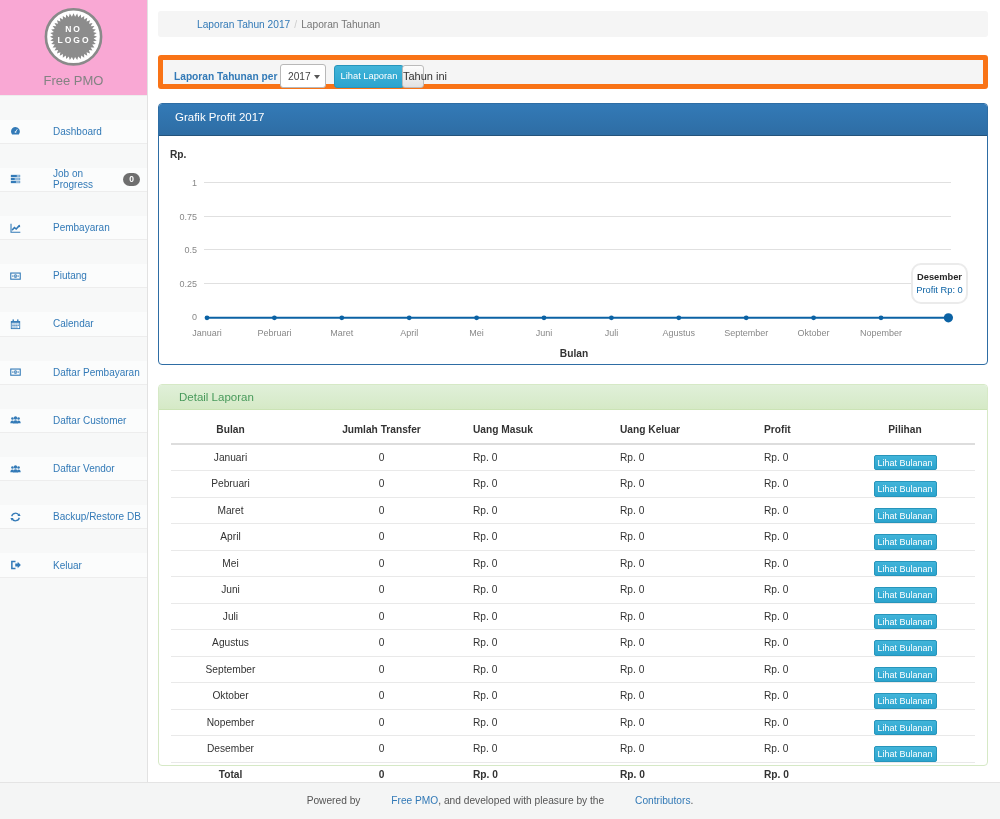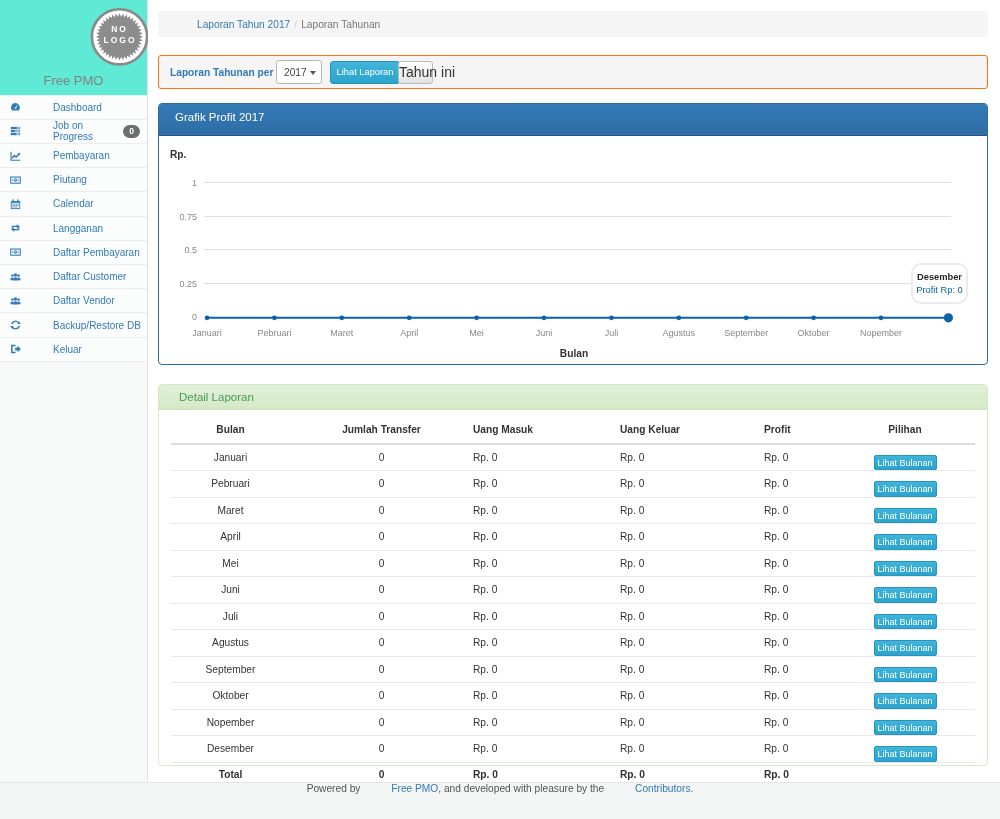--- a/index.html
+++ b/index.html
@@ -1,64 +1,64 @@
 <!DOCTYPE html>
 <html><head>
 <meta charset="utf-8">
 <style>
 * { margin:0; padding:0; box-sizing:border-box; }
 html,body { width:1000px; height:819px; }
 body { font-family:"Liberation Sans",sans-serif; background:#fff; position:relative; overflow:hidden; font-size:11px; color:#333; }
 a { text-decoration:none;padding-left:28px; }
 
 #sidebar { position:absolute; left:0; top:0; width:148px; height:782px; background:#f7f8f8; border-right:1px solid #e2e2e2; }
-#logoarea { position:absolute; left:0; top:0; width:147px; height:95px; background:#5eead4; text-align:right;padding-left:46px; }
+#logoarea { position:absolute; left:0; top:0; width:147px; height:95px; background:#f9a8d4; text-align:right; }
 #freepmo { position:absolute; left:0; top:73px; width:147px; text-align:center; color:#838383; font-size:13px; }
 #menu { position:absolute; left:0; top:94.5px; width:147px; list-style:none; border-top:1px solid #ededed; }
-#menu li { height:24.23px; background:#fbfcfc; border-bottom:1px solid #ededed; display:flex; align-items:center; padding-left:10px; }
+#menu li { height:24.23px; background:#fbfcfc; border-bottom:1px solid #ededed; display:flex; align-items:center; padding-left:10px;margin-top:24px; }
 #menu li a { color:#337ab7; font-size:10px; }
 #menu .mi { width:11px; height:12px; margin-right:4px; flex:0 0 11px; display:flex; align-items:center; }
 #menu .badge0 { margin-left:auto; margin-right:7px; background:#6e6e6e; color:#fff; font-size:8.5px; font-weight:bold; border-radius:8px; padding:2px 6px; line-height:1; }
 #menu .chev { margin-left:auto; margin-right:8px; color:#7d8d98; font-size:12px; font-weight:bold; line-height:1; }
 
 #content { position:absolute; left:148px; top:0; width:852px; height:782px; background:#fff; }
 .bcrumb { position:absolute; left:10px; top:11px; width:830px; height:26px; background:#f5f5f5; border-radius:3px; line-height:28px; padding-left:11px; color:#777; font-size:10.2px; }
 .bcrumb a { color:#337ab7; }
 .bcrumb .sep { color:#ccc; padding:0 4px; }
-.well { position:absolute; left:10px; top:55px; width:830px; height:34px; background:#f5f5f5; border:1px solid #f97316; border-radius:3px; }
+.well { position:absolute; left:10px; top:55px; width:830px; height:34px; background:#f5f5f5; border:5px solid #f97316; border-radius:3px; }
 .well .lbl { position:absolute; left:11px; top:0; line-height:33px; font-weight:bold; color:#337ab7; font-size:10.2px; }
 .sel { position:absolute; left:117px; top:4px; width:46px; height:24px; background:#fff; border:1px solid #b8b8b8; border-radius:3px; color:#444;padding-left:16px; }
 .sel .tx { position:absolute; left:7px; top:6px; font-size:10.2px; }
 .sel .car { position:absolute; right:5px; top:10px; width:0; height:0; border-left:3.5px solid transparent; border-right:3.5px solid transparent; border-top:4px solid #555; }
 .btn { display:inline-block; border-radius:3px; text-align:center; }
 .btn-info { background:linear-gradient(#41b4d9,#2ba4ce); border:1px solid #2795bb; color:#fff; }
 .btn-default { background:linear-gradient(#fdfdfd,#e2e2e2); border:1px solid #bbb; color:#333; }
 #btn-lihat { position:absolute; left:171px; top:5px; width:70px; height:22.5px; line-height:21px; font-size:9.3px; white-space:nowrap; }
-#btn-tahun { position:absolute; left:239px; top:5px; width:35px; height:22.5px; line-height:21px; font-size:14px; white-space:nowrap; }
+#btn-tahun { position:absolute; left:239px; top:5px; width:22px; height:22.5px; line-height:21px; font-size:11px; white-space:nowrap; }
 
 #chartpanel { position:absolute; left:10px; top:103px; width:830px; height:262px; border:1px solid #2e6da4; border-radius:4px; background:#fff; }
 #chartpanel .hd { height:32px; background:linear-gradient(#337ab7,#2e6da4); border-bottom:1px solid #24537b; border-radius:3px 3px 0 0; color:#fff; font-size:11.5px; line-height:26px; padding-left:16px; }
 #tooltip { position:absolute; left:752px; top:159px; width:57px; height:41px; background:rgba(255,255,255,.95); border:2px solid #ebebeb; border-radius:10px; text-align:center; white-space:nowrap; }
 #tooltip .t1 { font-weight:bold; color:#262626; font-size:9.3px; margin-top:7px; }
 #tooltip .t2 { color:#0b62a4; font-size:9.3px; margin-top:3px; }
 
 #detailpanel { position:absolute; left:10px; top:384px; width:830px; height:381.5px; border:1px solid #d6e9c6; border-radius:4px; background:#fff; }
 #detailpanel .hd { height:25px; background:linear-gradient(#e0f0d9,#d5e9c6); border-bottom:1px solid #cbe3b5; border-radius:3px 3px 0 0; color:#489a5b; font-size:11.5px; line-height:25px; padding-left:20px; }
 #dtable { position:absolute; left:12px; top:10px; width:804px; border-collapse:collapse; table-layout:fixed; font-size:10.2px; }
 #dtable th { height:23.5px; padding-bottom:4px; border-bottom:2px solid #ddd; font-weight:bold; vertical-align:middle; }
 #dtable td { height:24.2px; border-bottom:1px solid #e9e9e9; vertical-align:middle; }
 #dtable .c1 { text-align:center; }
 #dtable .c2 { text-align:center; }
 #dtable .cr { text-align:left; padding-right:7px; }
 #dtable .c6 { text-align:center; }
 #dtable tr.total td { font-weight:bold; border-bottom:none; }
 .btn-xs { display:inline-block; width:63px; height:15.5px; line-height:14px; font-size:9px; border-radius:2px;margin-top:10px; }
 
 #footer { position:absolute; left:0; top:782px; width:1000px; height:37px; background:#f4f5f5; border-top:1px solid #e4e4e4; text-align:center; color:#555; font-size:10.2px; }
-#footer .in { }
+#footer .in { margin-top:12px; }
 #footer a { color:#337ab7; }
 </style>
 </head>
 <body>
 <div id="sidebar">
   <div id="logoarea">
     <svg width="147" height="75" viewBox="0 0 147 75">
       <circle cx="73.5" cy="36.8" r="27.6" fill="#fff" stroke="#8a8a8a" stroke-width="2.6"></circle>
       <g transform="translate(73.5,36.8)">
         <polygon fill="#8c8c8c" points="23.5,0.0 20.1,1.6 23.2,3.7 19.6,4.7 22.3,7.3 18.7,7.7 20.9,10.7 17.2,10.6 19.0,13.8 15.4,13.1 16.6,16.6 13.1,15.4 13.8,19.0 10.6,17.2 10.7,20.9 7.7,18.7 7.3,22.3 4.7,19.6 3.7,23.2 1.6,20.1 0.0,23.5 -1.6,20.1 -3.7,23.2 -4.7,19.6 -7.3,22.3 -7.7,18.7 -10.7,20.9 -10.6,17.2 -13.8,19.0 -13.1,15.4 -16.6,16.6 -15.4,13.1 -19.0,13.8 -17.2,10.6 -20.9,10.7 -18.7,7.7 -22.3,7.3 -19.6,4.7 -23.2,3.7 -20.1,1.6 -23.5,0.0 -20.1,-1.6 -23.2,-3.7 -19.6,-4.7 -22.3,-7.3 -18.7,-7.7 -20.9,-10.7 -17.2,-10.6 -19.0,-13.8 -15.4,-13.1 -16.6,-16.6 -13.1,-15.4 -13.8,-19.0 -10.6,-17.2 -10.7,-20.9 -7.7,-18.7 -7.3,-22.3 -4.7,-19.6 -3.7,-23.2 -1.6,-20.1 -0.0,-23.5 1.6,-20.1 3.7,-23.2 4.7,-19.6 7.3,-22.3 7.7,-18.7 10.7,-20.9 10.6,-17.2 13.8,-19.0 13.1,-15.4 16.6,-16.6 15.4,-13.1 19.0,-13.8 17.2,-10.6 20.9,-10.7 18.7,-7.7 22.3,-7.3 19.6,-4.7 23.2,-3.7 20.1,-1.6"></polygon>
@@ -138,33 +138,20 @@
               <rect x="5.1" y="7.2" width="1.5" height="1.2"></rect>
               <rect x="7.4" y="7.2" width="1.5" height="1.2"></rect>
               <rect x="9.7" y="7.2" width="0.8" height="1.2"></rect>
               <rect x="2.8" y="9" width="1.5" height="1.2"></rect>
               <rect x="5.1" y="9" width="1.5" height="1.2"></rect>
               <rect x="7.4" y="9" width="1.5" height="1.2"></rect>
             </g>
           </svg>
         </span>
         <a>Calendar</a>
-      </li>
-<li>
-        <span class="mi">
-          <svg width="12" height="12" viewBox="0 0 13 12">
-            <g stroke="#337ab7" stroke-width="1.4" fill="none">
-              <path d="M2.7 7.6V4.1h5.6"></path>
-              <path d="M10.3 4.4v3.5H4.7"></path>
-            </g>
-            <path fill="#337ab7" d="M7.9 1.7l3.7 2.4-3.7 2.4z"></path>
-            <path fill="#337ab7" d="M5.1 5.5L1.4 7.9l3.7 2.4z"></path>
-          </svg>
-        </span>
-        <a>Langganan</a>
       </li>
 <li>
         <span class="mi">
           <svg width="13" height="12" viewBox="0 0 13 12">
             <rect x="0.9" y="2.5" width="11.2" height="7.3" fill="none" stroke="#337ab7" stroke-width="1.3"></rect>
             <circle cx="6.5" cy="6.1" r="1.7" fill="none" stroke="#337ab7" stroke-width="1.1"></circle>
             <rect x="6.1" y="5.3" width="0.9" height="1.7" fill="#337ab7"></rect>
             <rect x="2.7" y="5.3" width="1" height="1.6" fill="#337ab7"></rect>
             <rect x="9.3" y="5.3" width="1" height="1.6" fill="#337ab7"></rect>
           </svg>

